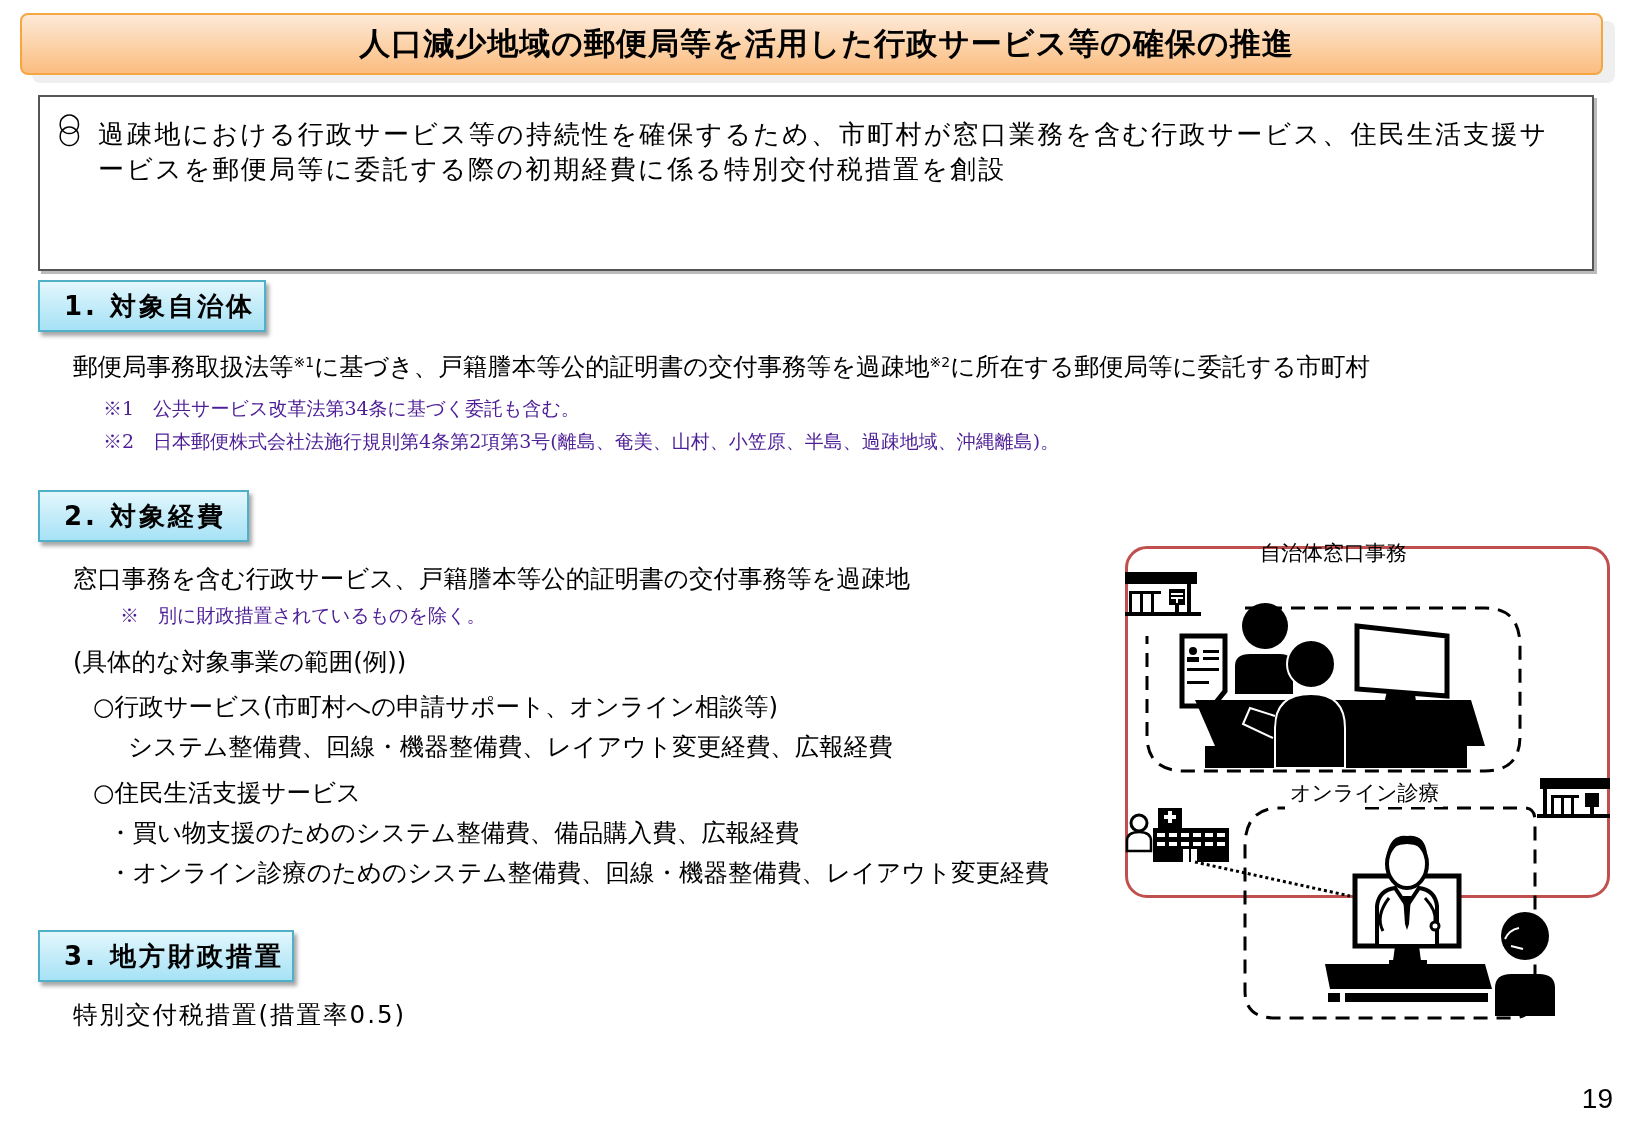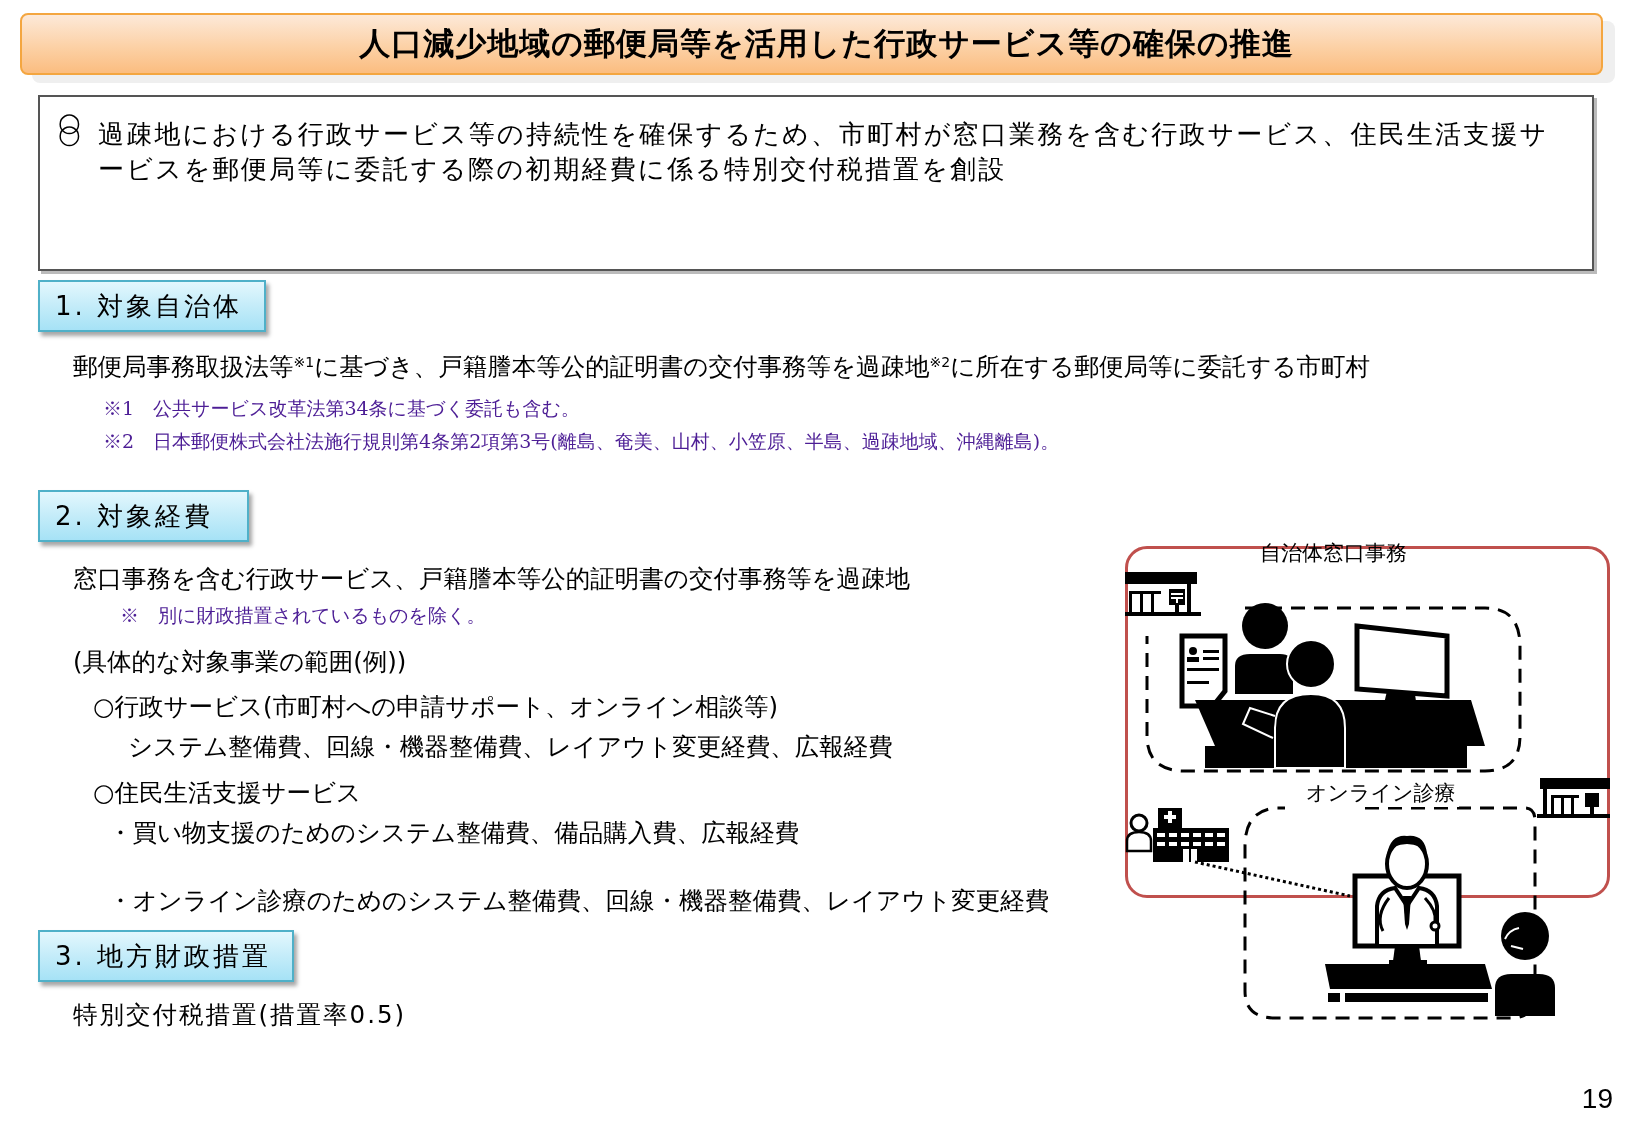--- a/index.html
+++ b/index.html
@@ -25,22 +25,22 @@
     padding: 8px 18px 0 18px;
     box-shadow: 3px 3px 0 #bbb;
   }
   .intro-item { position: relative; font-size: 26px; line-height: 35px; padding-left: 40px; margin-bottom: 12px; letter-spacing: 2.2px; }
   .intro-item .bullet { position: absolute; left: 0; top: 0; }
   .section-head {
     position: absolute; height: 52px; box-sizing: border-box;
     border: 2px solid #4fb0c8;
     background: linear-gradient(to bottom, #e3f7fd 0%, #c4ecf9 50%, #a6e2f6 100%);
     box-shadow: 3px 4px 4px rgba(0,0,0,0.35);
-    display: flex; align-items: center; padding-left: 15px;
-    font-size: 26px; font-weight: normal; letter-spacing: 3px;
+    display: flex; align-items: center; padding-left: 24px;
+    font-size: 26px; font-weight: bold; letter-spacing: 3px;
   }
   .text { position: absolute; white-space: nowrap; }
   .t-main { font-size: 24.5px; }
   .t-note { font-family: "DejaVu Serif", "Liberation Serif", serif; font-size: 19px; color: #4c1d95; }
   sup { font-size: 14px; vertical-align: 8px; }
   .illus {
     position: absolute; left: 1125px; top: 546px; width: 485px; height: 352px;
     border: 3px solid #c0504d; border-radius: 22px; box-sizing: border-box;
     background: #fff;
   }
@@ -72,21 +72,21 @@
 <div class="text t-note" style="left:103px; top:429px;">※2　日本郵便株式会社法施行規則第4条第2項第3号(離島、奄美、山村、小笠原、半島、過疎地域、沖縄離島)。</div>
 
 <div class="section-head" style="left:38px; top:490px; width:211px;">2. 対象経費</div>
 <div class="text t-main" style="left:73px; top:562px;">窓口事務を含む行政サービス、戸籍謄本等公的証明書の交付事務等を過疎地</div>
 <div class="text t-note" style="left:120px; top:603px;">※　別に財政措置されているものを除く。</div>
 <div class="text t-main" style="left:73px; top:645px;">(具体的な対象事業の範囲(例))</div>
 <div class="text t-main" style="left:93px; top:690px;">○行政サービス(市町村への申請サポート、オンライン相談等)</div>
 <div class="text t-main" style="left:128px; top:730px;">システム整備費、回線・機器整備費、レイアウト変更経費、広報経費</div>
 <div class="text t-main" style="left:93px; top:776px;">○住民生活支援サービス</div>
 <div class="text t-main" style="left:108px; top:816px;">・買い物支援のためのシステム整備費、備品購入費、広報経費</div>
-<div class="text t-main" style="left:108px; top:856px;margin-top:28px;">・オンライン診療のためのシステム整備費、回線・機器整備費、レイアウト変更経費</div>
+<div class="text t-main" style="left:108px; top:856px;">・オンライン診療のためのシステム整備費、回線・機器整備費、レイアウト変更経費</div>
 
 <div class="section-head" style="left:38px; top:930px; width:256px;">3. 地方財政措置</div>
 <div class="text t-main" style="left:73px; top:998px; letter-spacing:2px;">特別交付税措置(措置率0.5)</div>
 
 <div class="illus">
   <svg width="485" height="496" viewBox="0 0 485 496" style="position:absolute;left:-3px;top:-3px;">
 
     <path d="M120 62 L360 62 Q395 62 395 100 L395 190 Q395 225 360 225 L60 225 Q22 225 22 190 L22 90" fill="none" stroke="#000" stroke-width="3" stroke-dasharray="14 9"></path>
 
     <g>
@@ -198,16 +198,16 @@
       <rect x="426" y="249" width="28" height="3" fill="#000"></rect>
       <rect x="426" y="249" width="3" height="20" fill="#000"></rect>
       <rect x="436" y="249" width="3" height="20" fill="#000"></rect>
       <rect x="446" y="249" width="3" height="20" fill="#000"></rect>
       <rect x="460" y="247" width="14" height="14" fill="#000"></rect>
       <rect x="465" y="261" width="4" height="8" fill="#000"></rect>
       <rect x="412" y="268" width="74" height="4" fill="#000"></rect>
     </g>
   </svg>
   <div class="illus-label" style="left:128px; top:-10px; background:transparent;">自治体窓口事務</div>
-  <div class="illus-label" style="left:158px; top:230px;margin-left:16px;">オンライン診療</div>
+  <div class="illus-label" style="left:158px; top:230px;">オンライン診療</div>
 </div>
 
 <div class="page-num">19</div>
 
 </body></html>

